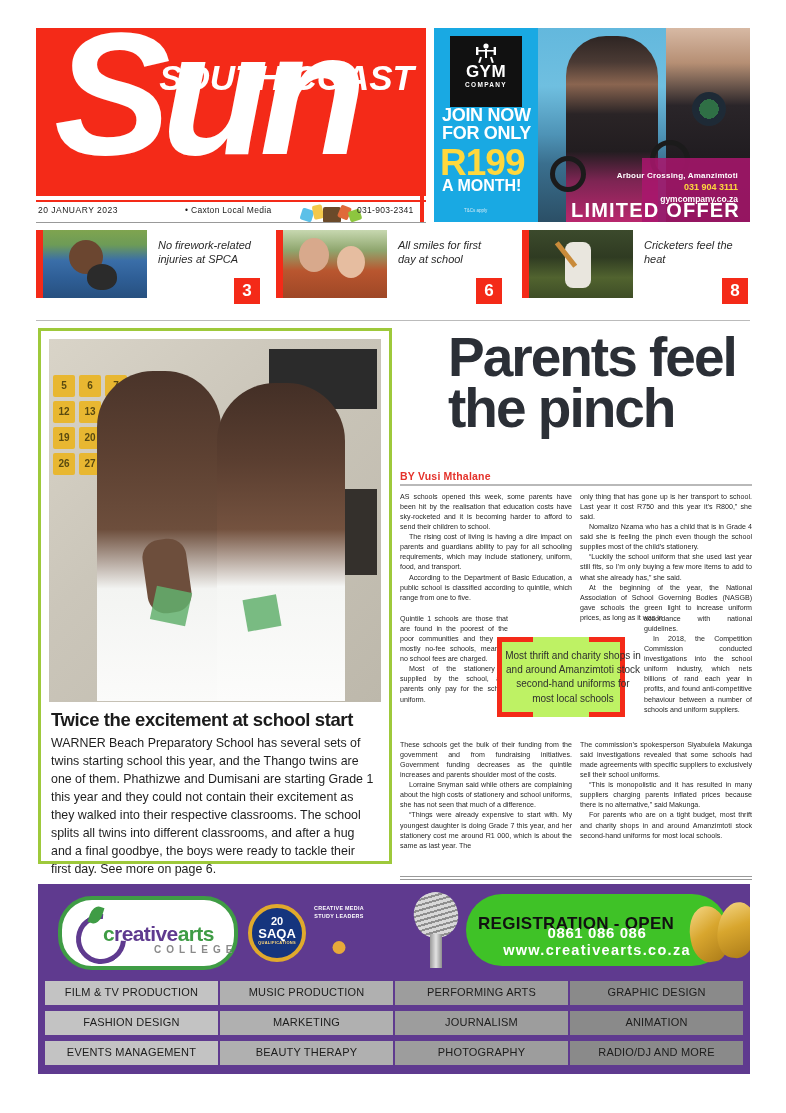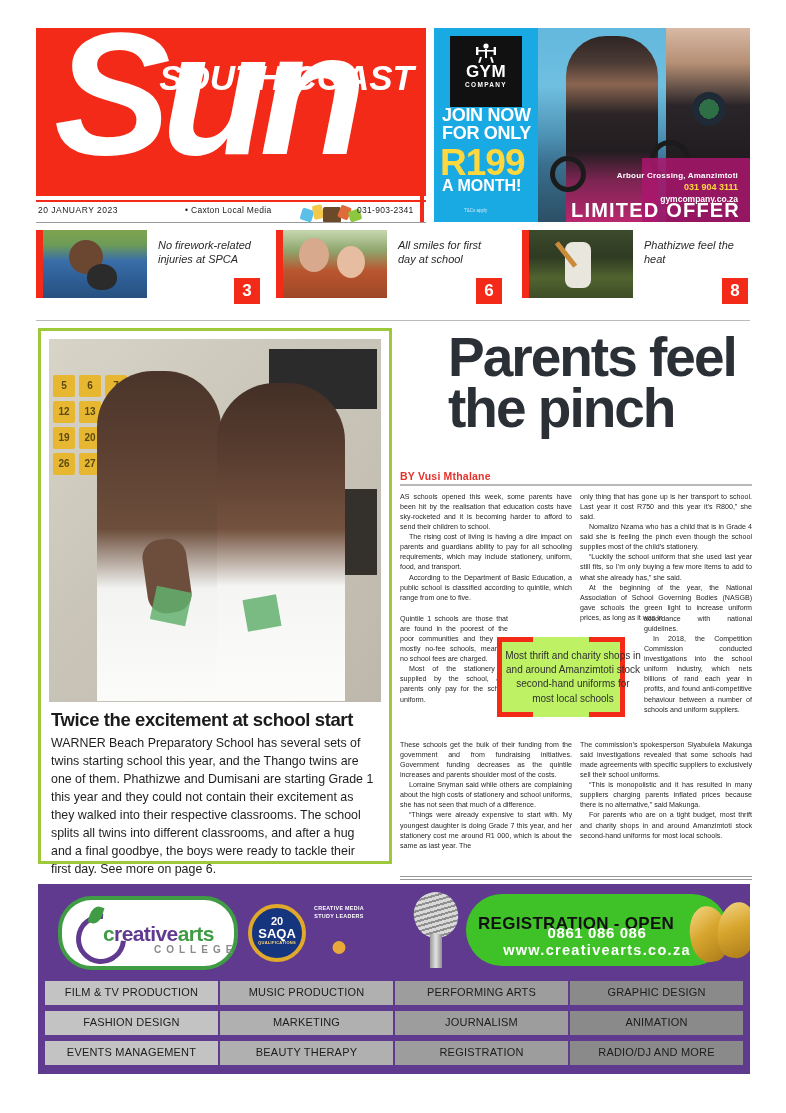--- a/index.html
+++ b/index.html
@@ -234,21 +234,21 @@
           <div class="art-school"></div>
         </div>
       <div class="tcap" style="left:122px;top:10px;width:102px;">All smiles for first day at school</div>
       <div class="pagenum" style="left:200px;top:50px;">6</div>
     </div>
     <div class="tz" style="left:486px;width:228px;">
       <div class="redbar"></div>
       <div class="thumb">
           <div class="art-cricket"></div>
         </div>
-      <div class="tcap" style="left:122px;top:10px;width:100px;">Phathizwe feel the heat</div>
+      <div class="tcap" style="left:122px;top:10px;width:100px;">Cricketers feel the heat</div>
       <div class="pagenum" style="left:200px;top:50px;">8</div>
     </div>
   </div>
   <div class="strip-rule"></div>
 
   <div class="leftstory">
     <div class="mainphoto">
       <div class="mp-wall"></div>
       <div class="mp-cal">
         <span style="left:0px;top:0px;">5</span>
@@ -363,18 +363,18 @@
     </div>
     <div class="crow" style="top:30px;">
       <div class="ccell shade1" style="left:0px;width:175px;">FASHION DESIGN</div>
       <div class="ccell shade2" style="left:175px;width:175px;">MARKETING</div>
       <div class="ccell shade3" style="left:350px;width:175px;">JOURNALISM</div>
       <div class="ccell shade4" style="left:525px;width:175px;">ANIMATION</div>
     </div>
     <div class="crow" style="top:60px;">
       <div class="ccell shade1" style="left:0px;width:175px;">EVENTS MANAGEMENT</div>
       <div class="ccell shade2" style="left:175px;width:175px;">BEAUTY THERAPY</div>
-      <div class="ccell shade3" style="left:350px;width:175px;">REGISTRATION</div>
+      <div class="ccell shade3" style="left:350px;width:175px;">PHOTOGRAPHY</div>
       <div class="ccell shade4" style="left:525px;width:175px;">RADIO/DJ AND MORE</div>
     </div>
   </div>
 
 </div>
 
 </body></html>

